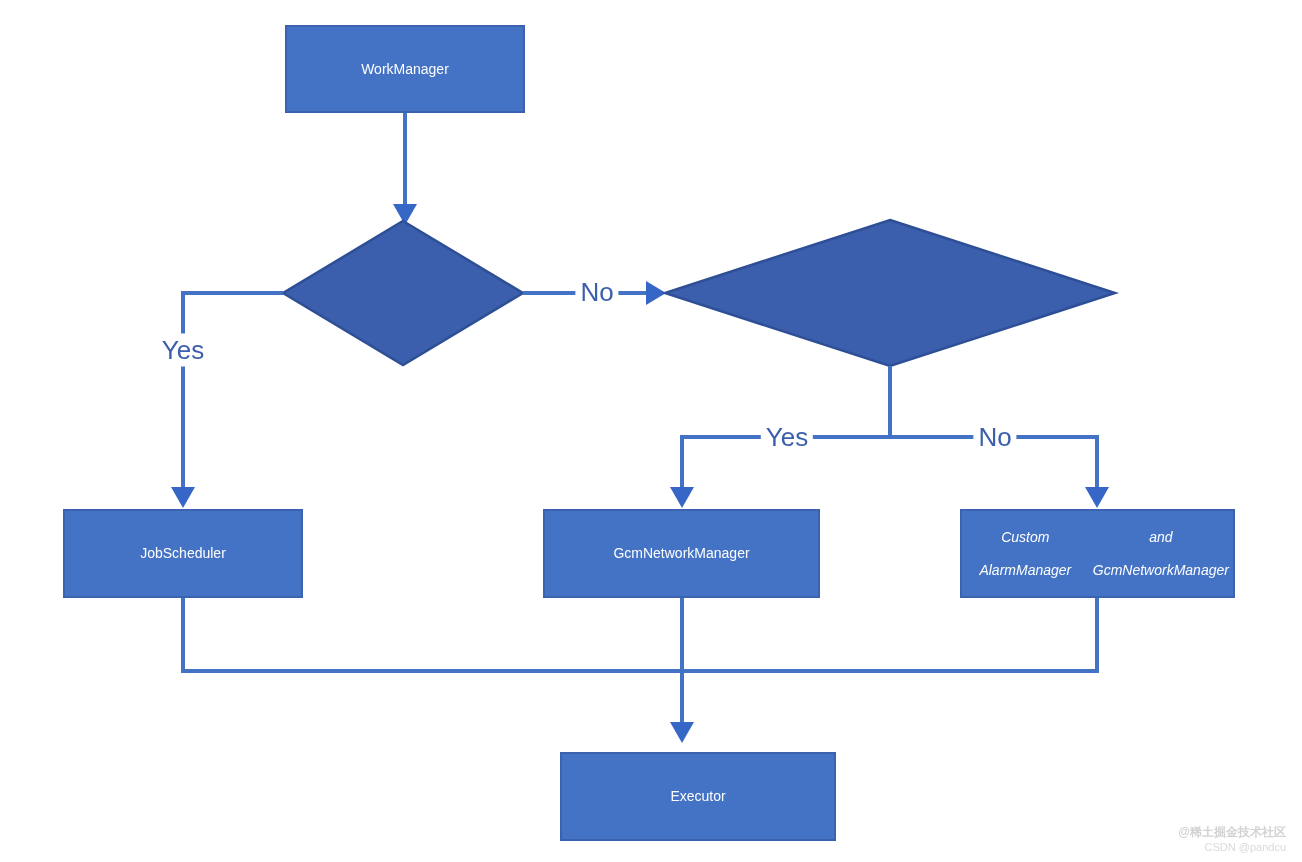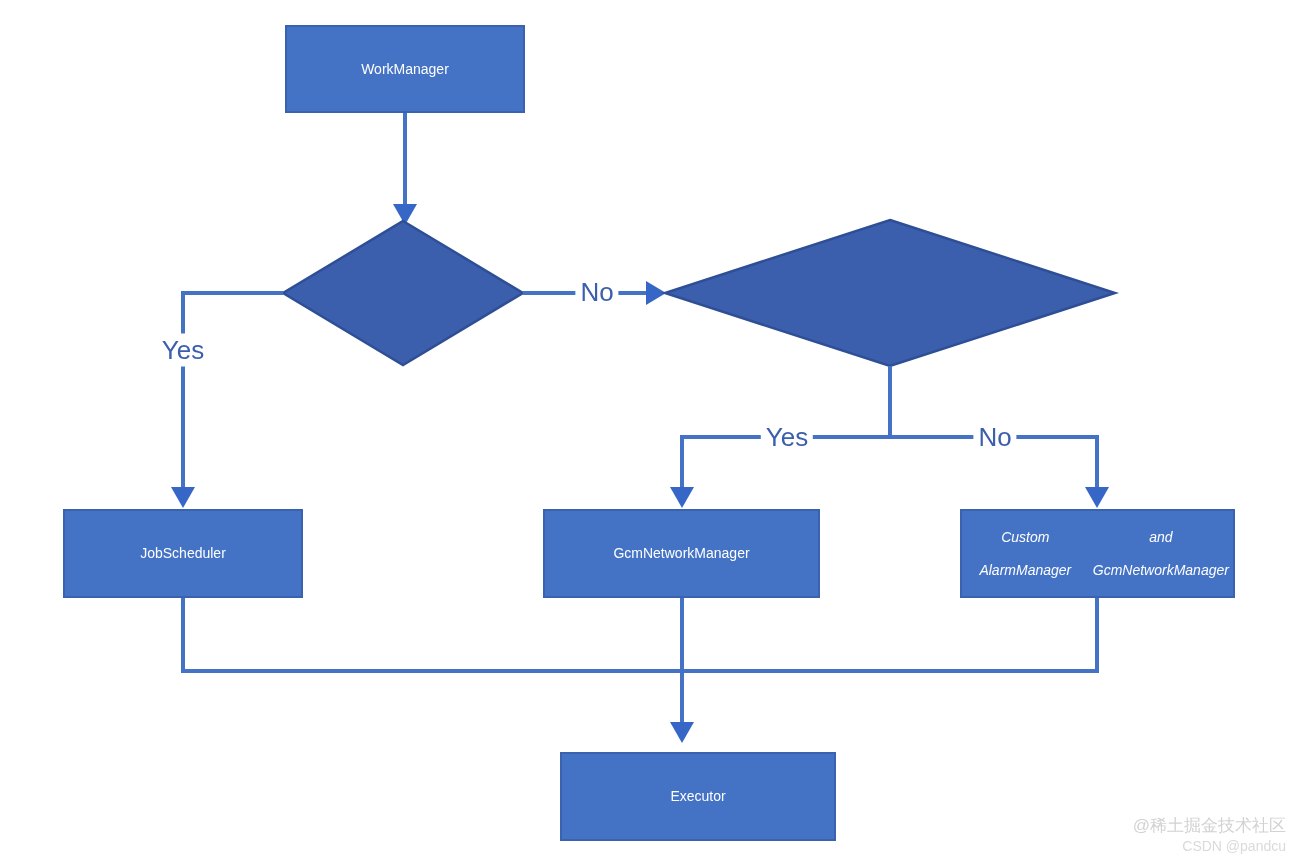--- a/index.html
+++ b/index.html
@@ -28,22 +28,22 @@
     color:var(--node-text); font-size:22px; text-align:center; line-height:33px; pointer-events:none;
   }
   .edge-label{
     position:absolute; transform:translate(-50%,-50%);
     color:var(--label-text); font-size:26px; background:var(--canvas-bg);
     padding:1px 5px; white-space:nowrap;
   }
   .watermark{
     position:absolute; right:16px; bottom:7px; text-align:right; line-height:1.25;
   }
-  .wm-line1{color:var(--watermark-1); font-size:17px;}
-  .wm-line2{color:var(--watermark-2); font-size:14px; margin-top:1px;}
+  .wm-line1{color:var(--watermark-1); font-size:12px;font-weight:bold;}
+  .wm-line2{color:var(--watermark-2); font-size:11px; margin-top:1px;}
 </style>
 </head>
 <body>
 
 <div class="canvas">
 
   <svg class="layer" width="1302" height="862" viewBox="0 0 1302 862">
 
     <line class="connector" x1="405" y1="113" x2="405" y2="207"></line>
     <polygon class="arrowhead" points="393,204 417,204 405,225"></polygon>

